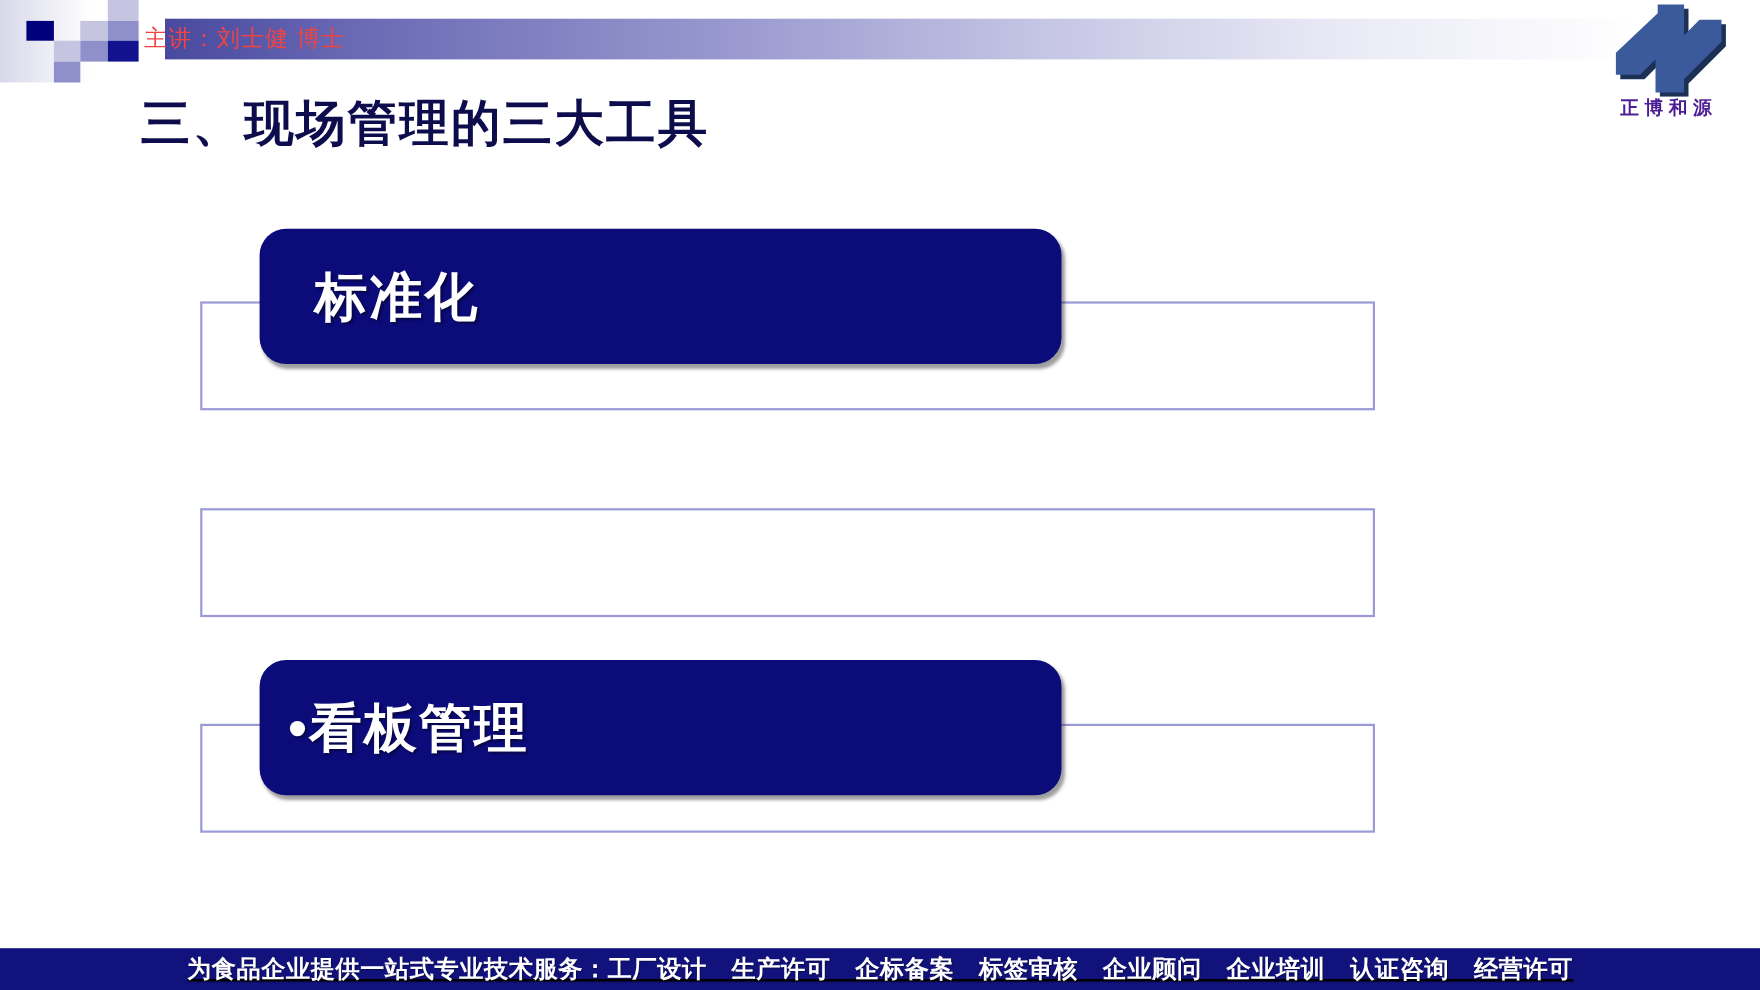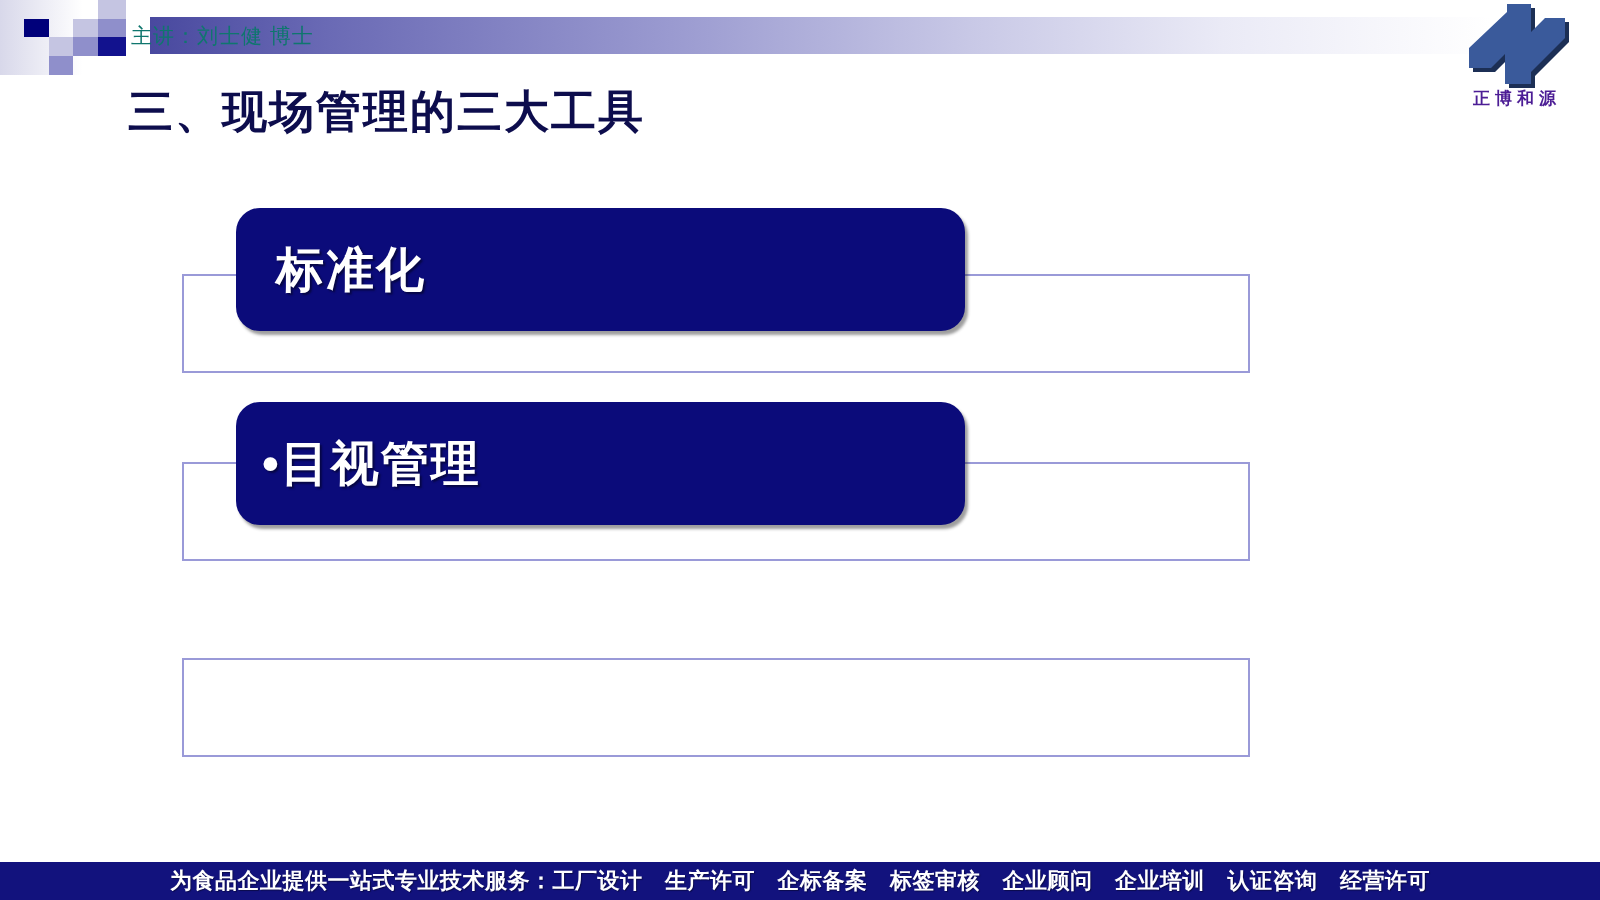--- a/index.html
+++ b/index.html
@@ -46,21 +46,21 @@
   .chk-f { left: 73px;  top: 37px;  width: 25px; height: 19px; background: #8f8fcb; }
   .chk-g { left: 98px;  top: 37px;  width: 28px; height: 19px; background: #12128e; }
   .chk-h { left: 49px;  top: 56px;  width: 24px; height: 19px; background: #8f8fcb; }
 
   .header-text {
     position: absolute;
     left: 131px;
     top: 19px;
     height: 33px;
     line-height: 33px;
-    color: #0f766e;
+    color: #ef4444;
     font-size: 21px;
     letter-spacing: 1px;
     z-index: 6;
     white-space: nowrap;
   }
 
   
   .logo-wrap {
     position: absolute;
     right: 8px;
@@ -133,37 +133,38 @@
   }
   .row-1 .blue-pill { top: 8px; }
   .row-2 .blue-pill { top: 6px; }
   .row-3 .blue-pill { top: 10px; }
 
   .pill-text {
     color: #ffffff;
     font-size: 48px;
     font-weight: bold;
     letter-spacing: 2px;
-    padding-left: 40px;
+    padding-left: 50px;
     white-space: nowrap;
     text-shadow: 2px 2px 2px rgba(0,0,0,0.45);
   }
   .pill-text.bulleted { padding-left: 26px; }
 
   
   .footer-band {
     position: absolute;
     left: 0;
     top: 862px;
     width: 1600px;
     height: 38px;
     background: #12127d;
     display: flex;
     align-items: center;
     justify-content: center;
+    text-decoration: underline;
   }
   .footer-text {
     color: #ffffff;
     font-size: 22px;
     font-weight: bold;
     letter-spacing: 0.5px;
     white-space: nowrap;
     text-shadow: 1px 1px 1px rgba(0,0,0,0.4);
   }
 </style>
@@ -203,24 +204,24 @@
 
 <div class="row row-1">
   <div class="outline-box"></div>
   <div class="blue-pill">
     <span class="pill-text">标准化</span>
   </div>
 </div>
 
 <div class="row row-2">
   <div class="outline-box"></div>
-  <div class="blue-pill">
-    <span class="pill-text bulleted"><span>•</span><span>目视管理</span></span>
-  </div>
 </div>
 
 <div class="row row-3">
   <div class="outline-box"></div>
+  <div class="blue-pill">
+    <span class="pill-text bulleted"><span>•</span><span>看板管理</span></span>
+  </div>
 </div>
 
 <div class="footer-band">
   <div class="footer-text">为食品企业提供一站式专业技术服务：工厂设计　生产许可　企标备案　标签审核　企业顾问　企业培训　认证咨询　经营许可</div>
 </div>
 
 </body></html>

